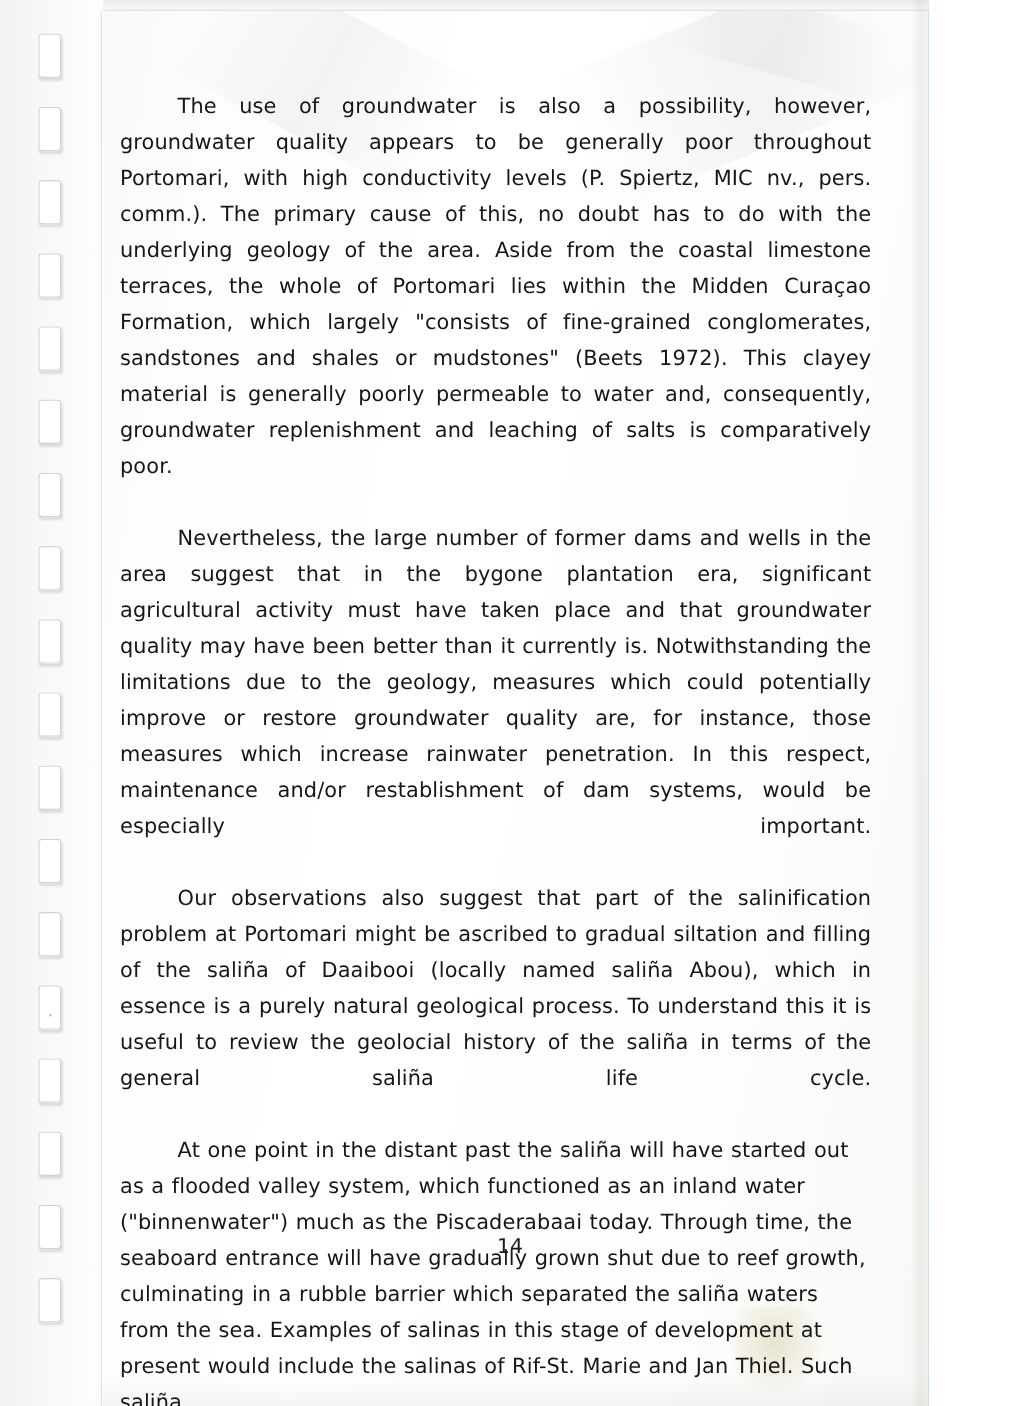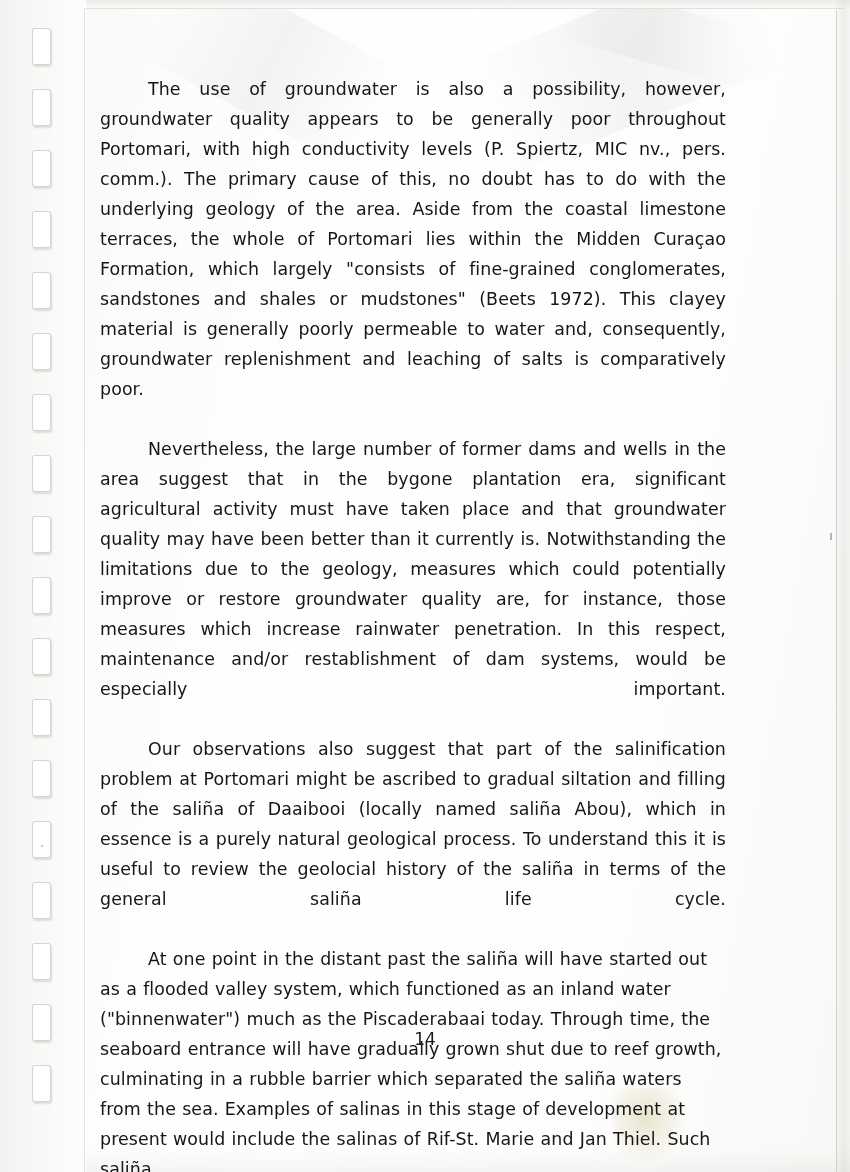--- a/index.html
+++ b/index.html
@@ -6,21 +6,21 @@
     margin: 0;
     padding: 0;
     background: #ffffff;
   }
   body {
     font-family: "DejaVu Sans", sans-serif;
   }
 
   #page {
     position: relative;
-    width: 850px;
+    width: 774px;
     height: 1172px;
     overflow: hidden;
     background: #22c55e;
   }
 
   
   .paper-base {
     position: absolute;
     inset: 0;
     background:

